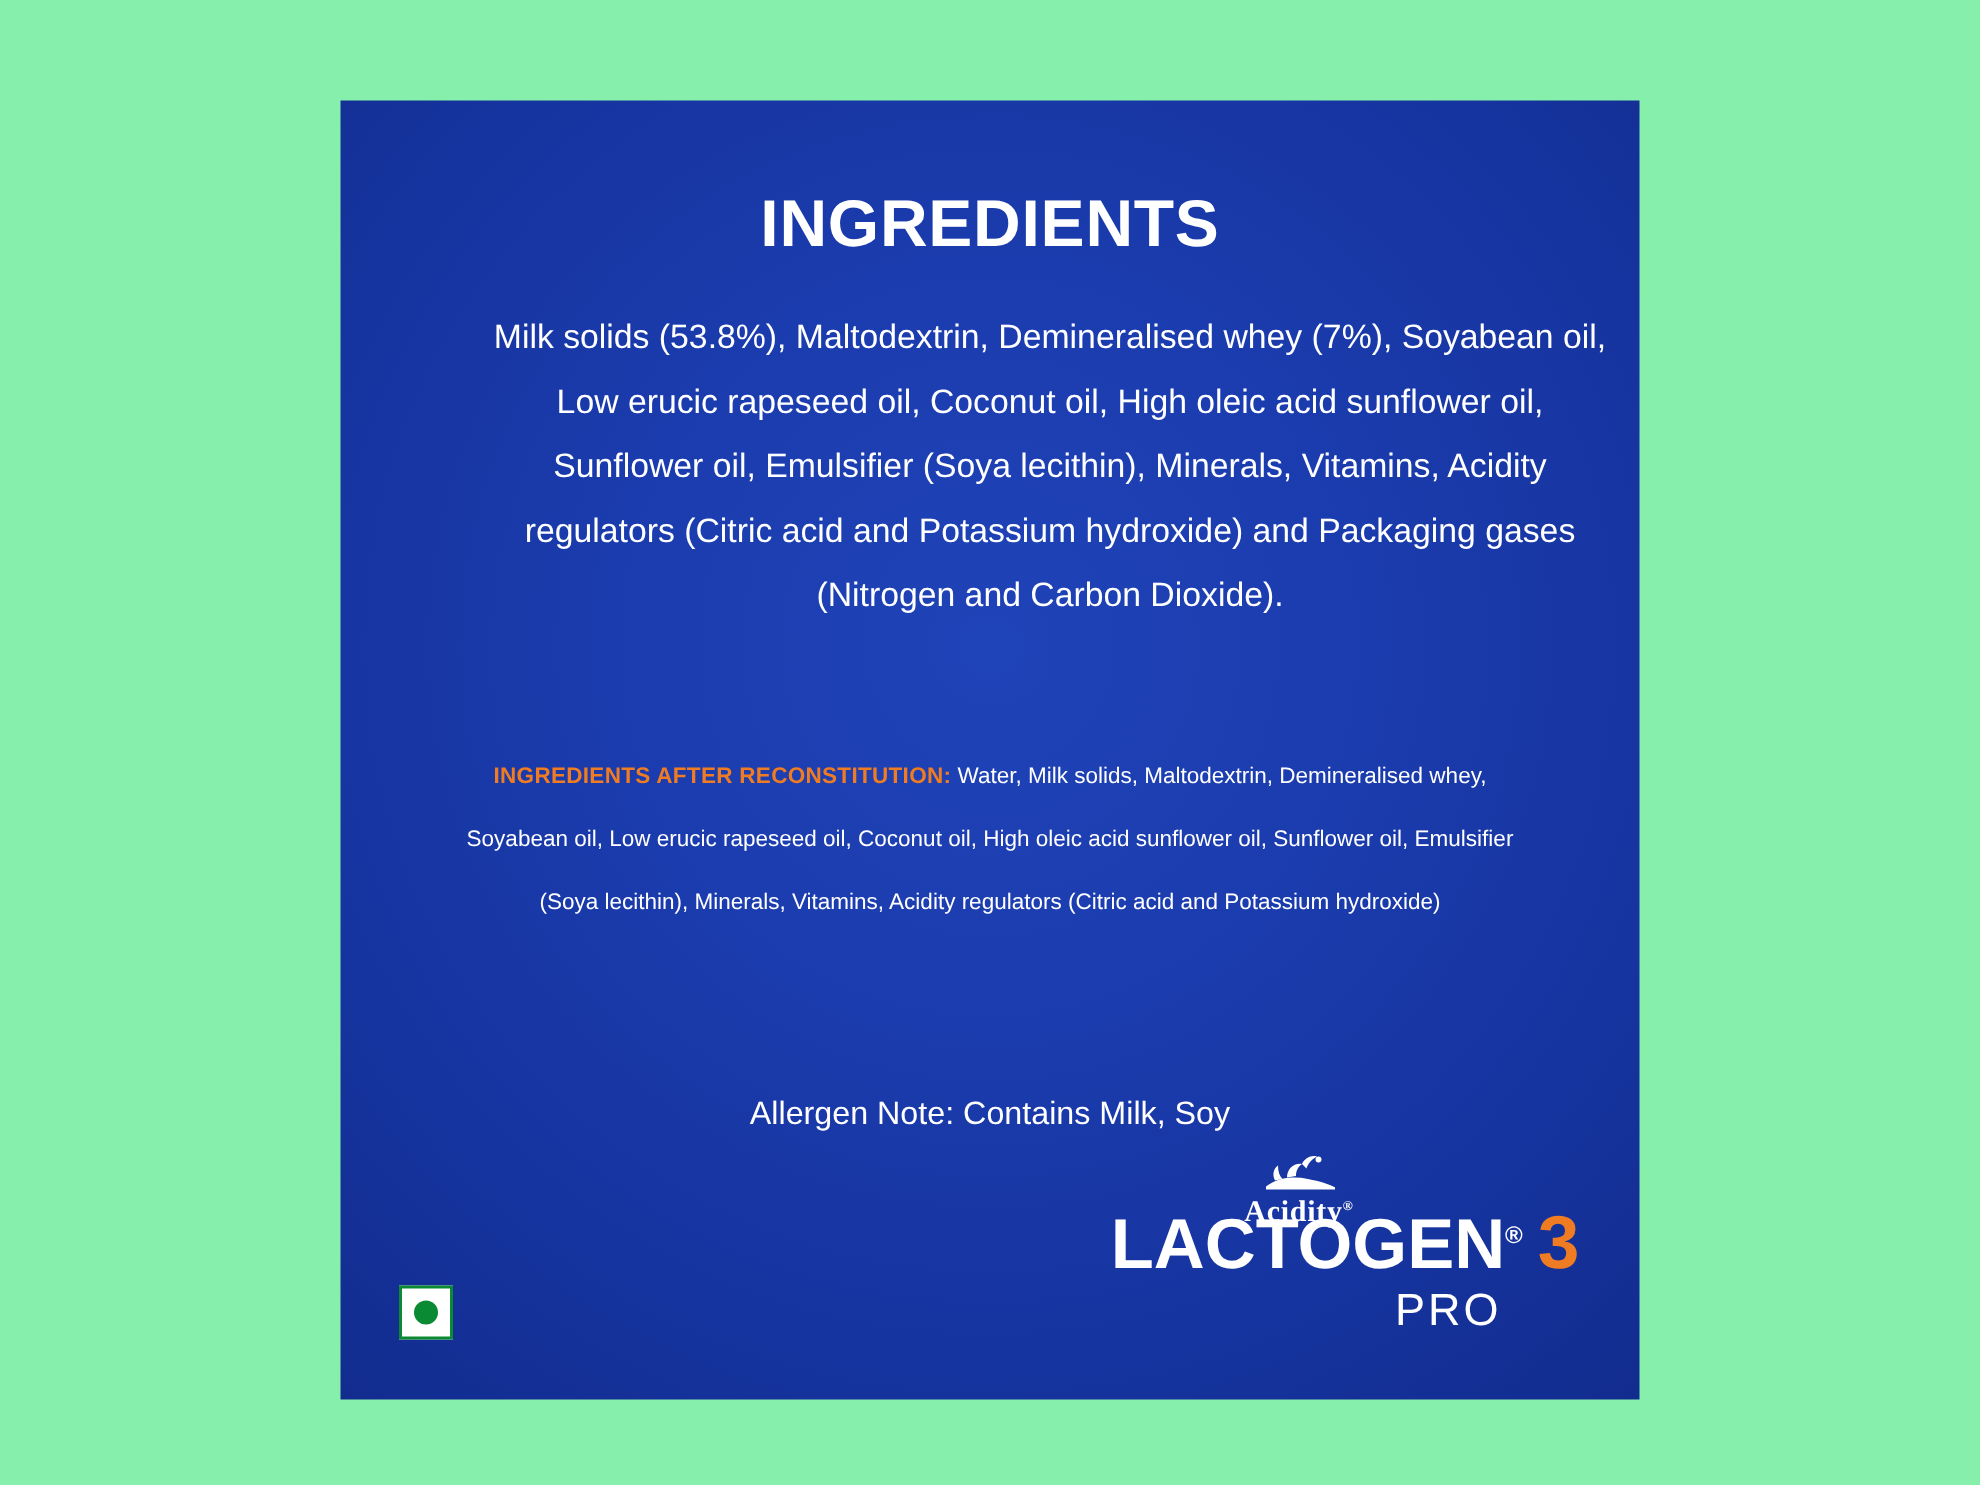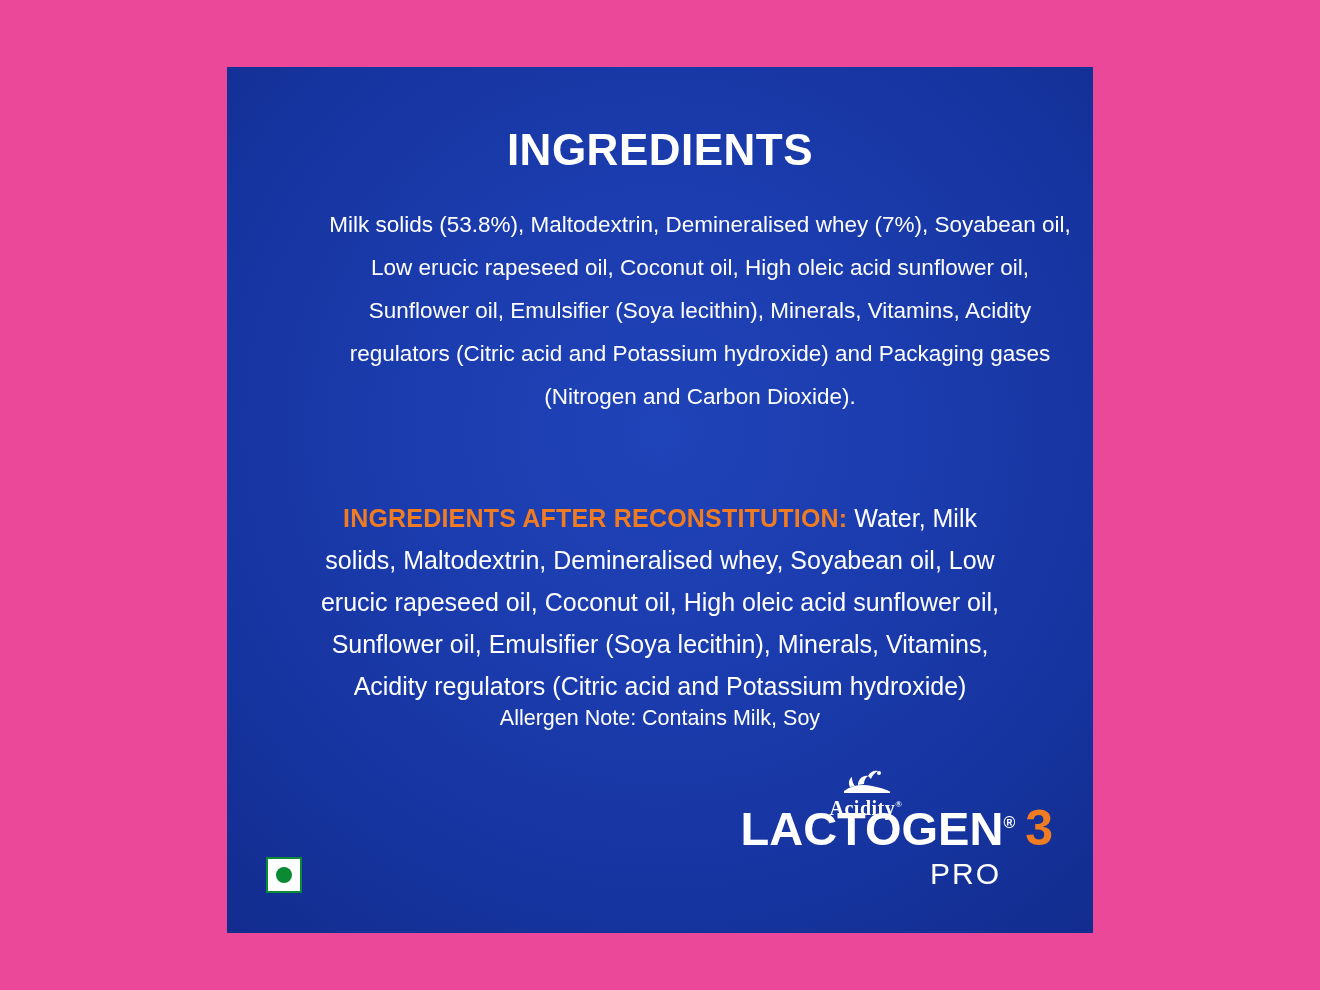--- a/index.html
+++ b/index.html
@@ -10,21 +10,21 @@
   body {
     width: 1320px;
     height: 990px;
     font-family: "Liberation Sans", sans-serif;
     overflow: hidden;
   }
   .page {
     position: relative;
     width: 1320px;
     height: 990px;
-    background: #ec4899;
+    background: #86efac;
   }
   .panel {
     position: absolute;
     left: 227px;
     top: 67px;
     width: 866px;
     height: 866px;
     background: radial-gradient(circle at 50% 42%, #1f43b8 0%, #1b3cae 38%, #16349f 72%, #122c8e 100%);
     overflow: hidden;
   }
@@ -51,33 +51,33 @@
     font-weight: 400;
     margin-left: 40px;
   }
   .recon-block {
     position: absolute;
     left: 78px;
     top: 430px;
     width: 710px;
     text-align: center;
     color: #ffffff;
-    font-size: 25px;
+    font-size: 15px;
     line-height: 42px;
     font-weight: 400;
   }
   .recon-heading {
     color: #ef7c22;
     font-weight: bold;
     letter-spacing: 0.2px;
   }
   .allergen {
     position: absolute;
     left: 78px;
-    top: 634px;
+    top: 658px;
     width: 710px;
     text-align: center;
     color: #ffffff;
     font-size: 21.5px;
     line-height: 34px;
   }
   
   .veg-mark {
     position: absolute;
     left: 39px;

